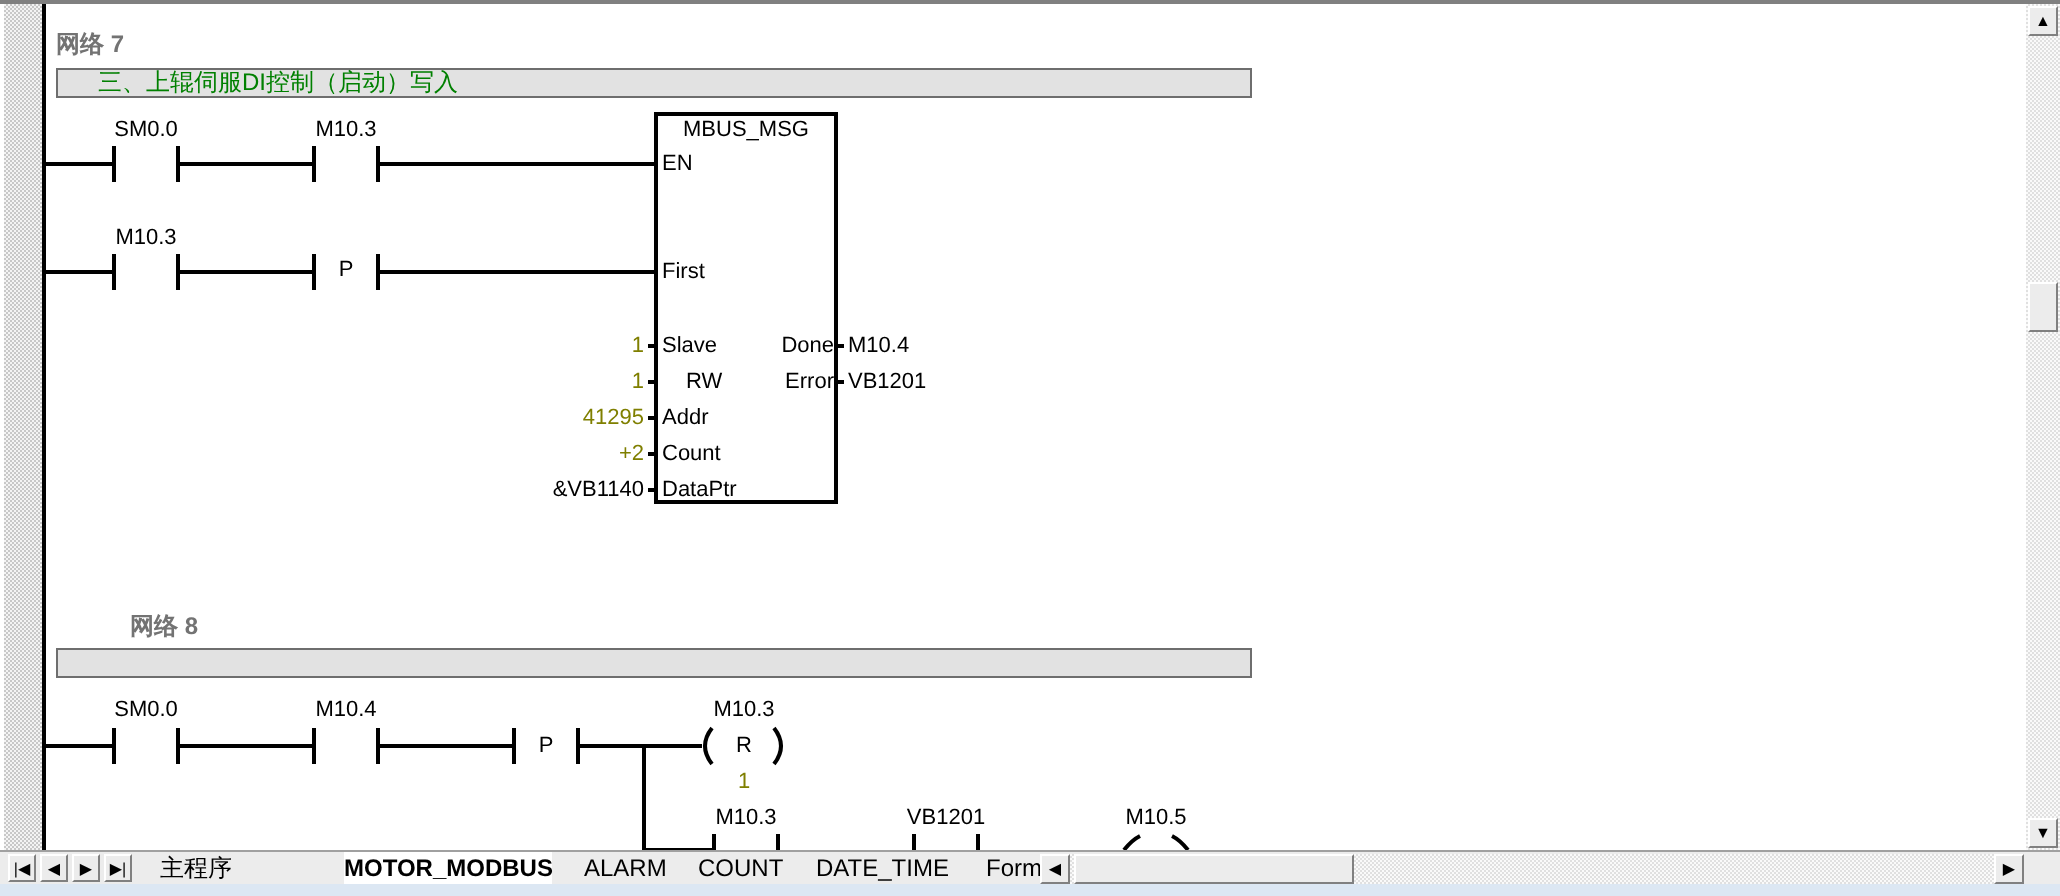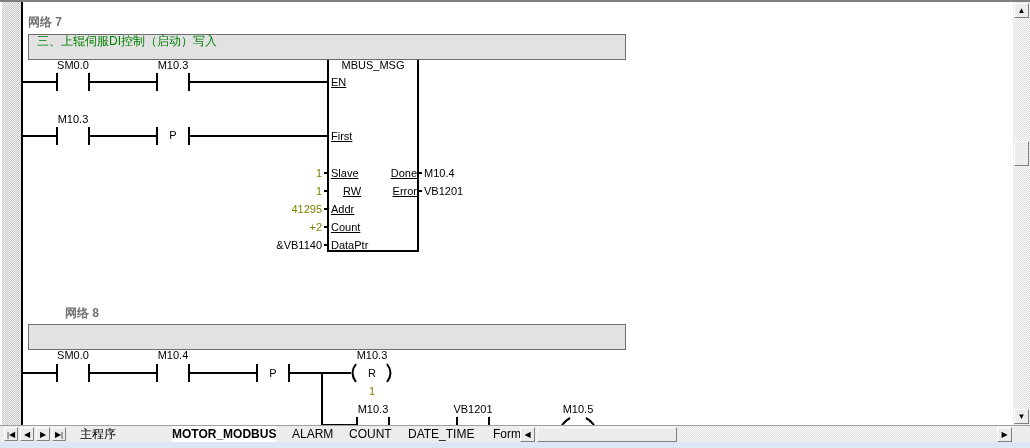--- a/index.html
+++ b/index.html
@@ -9,25 +9,25 @@
   .left-gutter { position:absolute; left:2px; top:2px; width:19px; height:423px;
     background-color:#e8e8e8;
     background-image: repeating-conic-gradient(#c8c8c8 0% 25%, #f4f4f4 0% 50%);
     background-size:2px 2px; }
   .left-rail { position:absolute; left:21px; top:2px; width:2px; height:423px; background:#000; }
   .vscroll { position:absolute; left:1013px; top:2px; width:17px; height:423px;
     background-image: repeating-conic-gradient(#e0e0e0 0% 25%, #fafafa 0% 50%); background-size:2px 2px; }
   .sbtn { position:absolute; width:15px; height:15px; background:#ececec; border:1px solid; border-color:#fff #808080 #808080 #fff; box-sizing:border-box; display:flex; align-items:center; justify-content:center; font-size:8px; color:#000; }
   .vthumb { position:absolute; left:1014px; top:141px; width:15px; height:25px; background:#ececec; border:1px solid; border-color:#fff #808080 #808080 #fff; box-sizing:border-box; }
   .net-title { position:absolute; left:28px; font-size:12px; font-weight:bold; color:#737373; }
-  .comment-bar { position:absolute; left:28px; width:598px; height:26px; background:#e2e2e2; border:1px solid #6e6e6e; box-sizing:border-box; font-size:12px; color:#008000; padding-left:8px; line-height:13px; }
+  .comment-bar { position:absolute; left:28px; width:598px; height:15px; background:#e2e2e2; border:1px solid #6e6e6e; box-sizing:border-box; font-size:12px; color:#008000; padding-left:20px; line-height:13px; }
   .lbl { position:absolute; font-size:11px; color:#000; white-space:nowrap; }
   .lbl-c { transform:translateX(-50%); }
   .val { position:absolute; font-size:11px; color:#7f7f00; white-space:nowrap; }
-  .pin { position:absolute; font-size:11px; color:#000; white-space:nowrap;text-decoration:underline; }
+  .pin { position:absolute; font-size:11px; color:#000; white-space:nowrap; }
   svg.ladder { position:absolute; left:0; top:0; }
   .tabbar { position:absolute; left:0; top:425px; width:1030px; height:17px; background:#ececec; border-top:1px solid #a0a0a0; box-sizing:border-box; }
   .navbtn { position:absolute; top:1px; width:14px; height:14px; background:#ececec; border:1px solid; border-color:#fff #808080 #808080 #fff; box-sizing:border-box; font-size:8px; display:flex; align-items:center; justify-content:center; }
   .tab { position:absolute; top:0; height:16px; font-size:12px; line-height:16px; color:#000; white-space:nowrap; }
   .tab.active { font-weight:bold; }
   .hscroll-track { position:absolute; top:1px; height:15px; background-image: repeating-conic-gradient(#e0e0e0 0% 25%, #fafafa 0% 50%); background-size:2px 2px; }
   .hthumb { position:absolute; top:1px; height:15px; background:#ececec; border:1px solid; border-color:#fff #808080 #808080 #fff; box-sizing:border-box; }
 </style>
 </head>
 <body>

